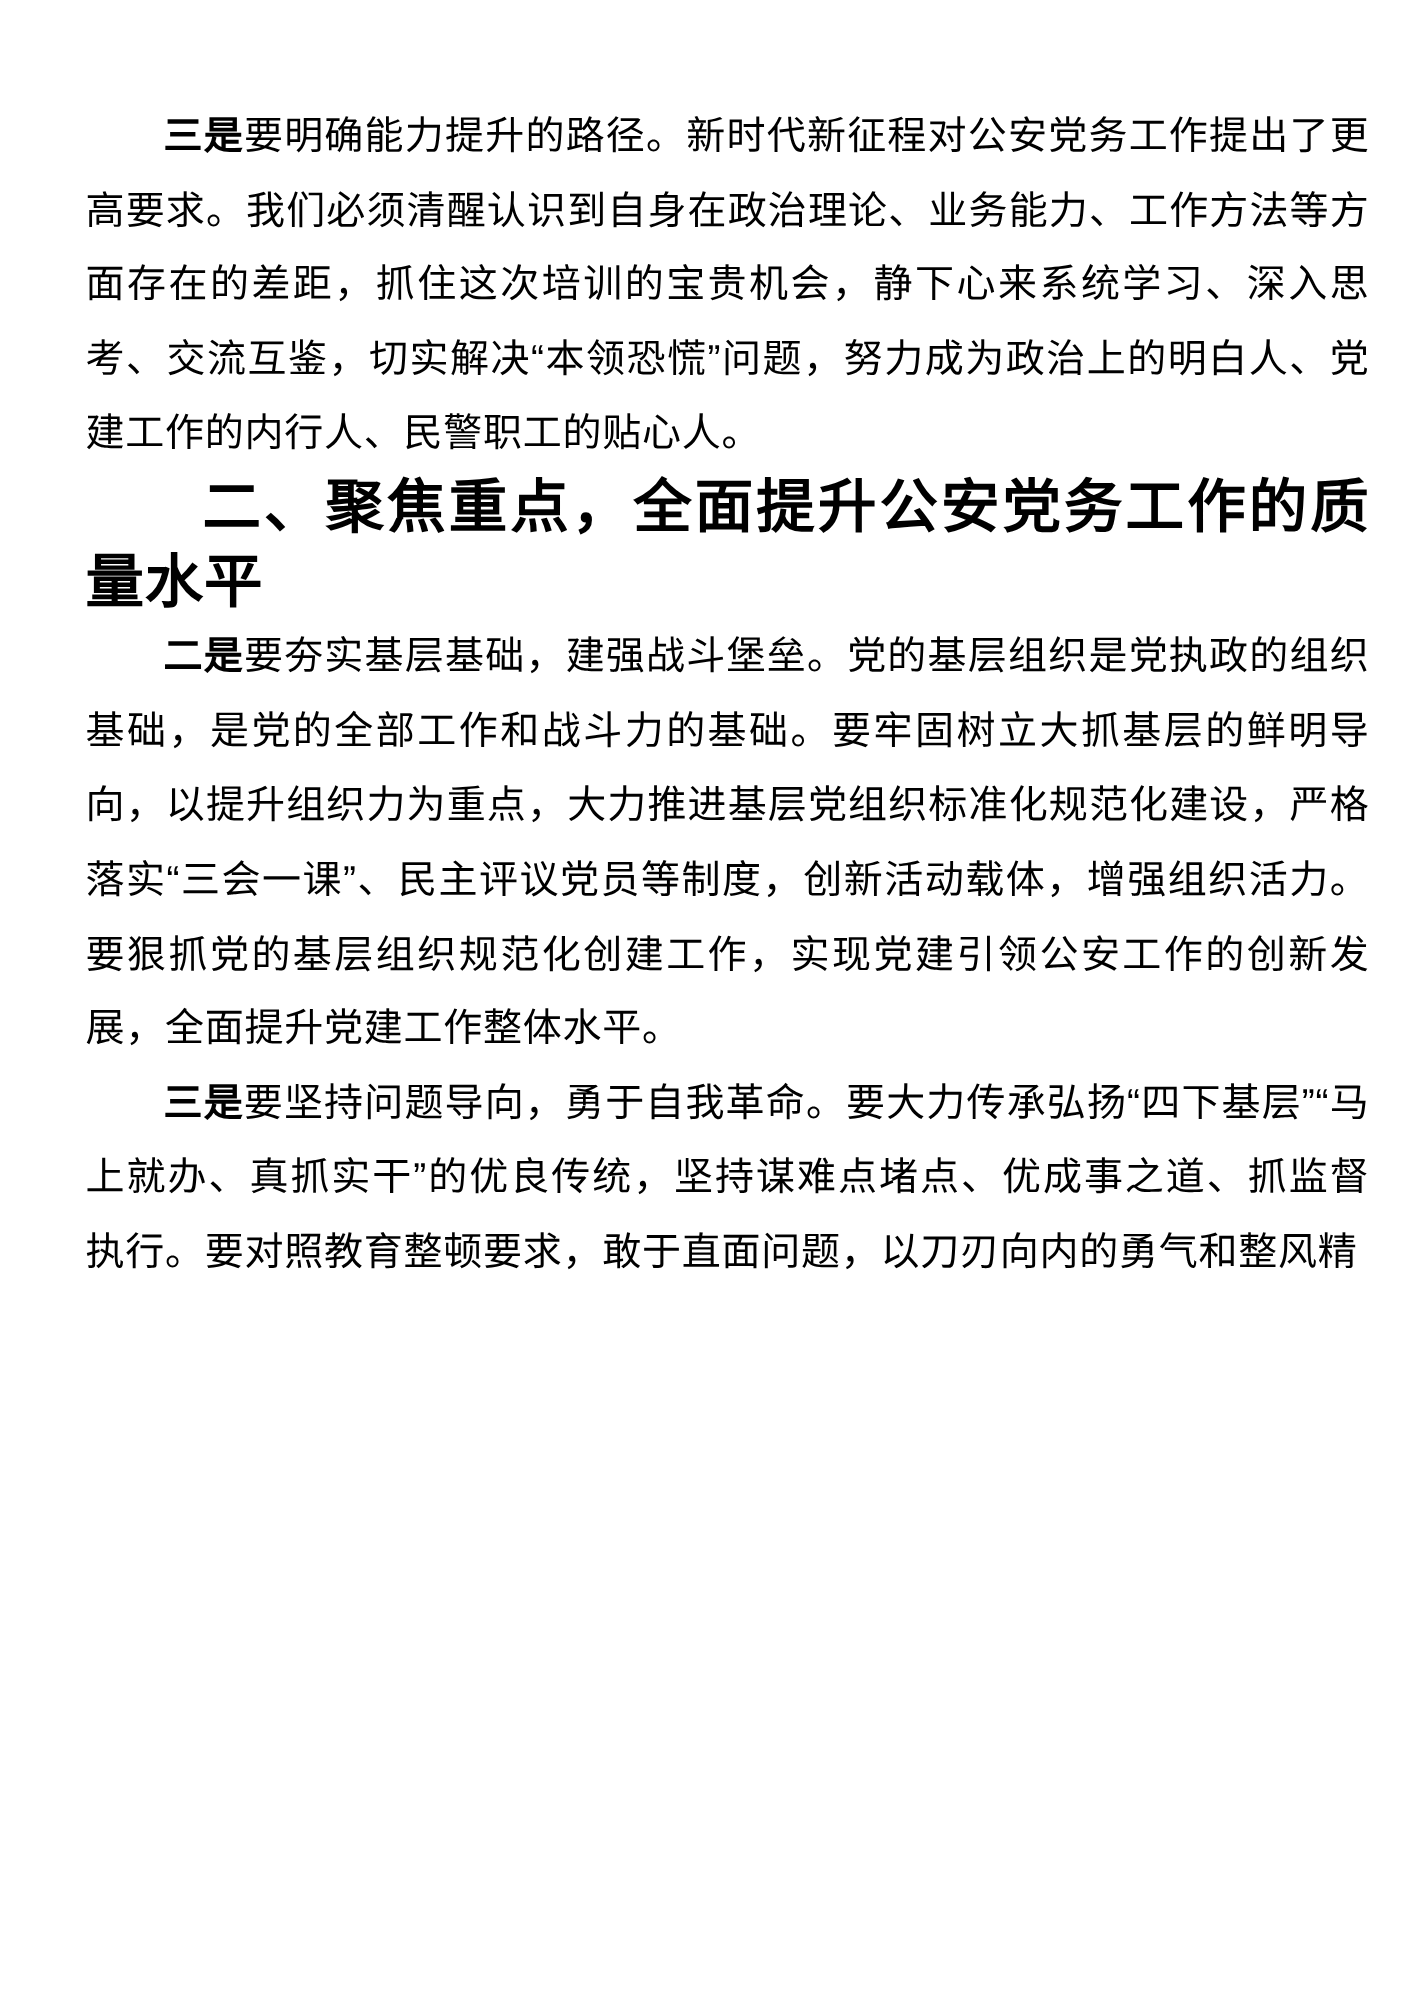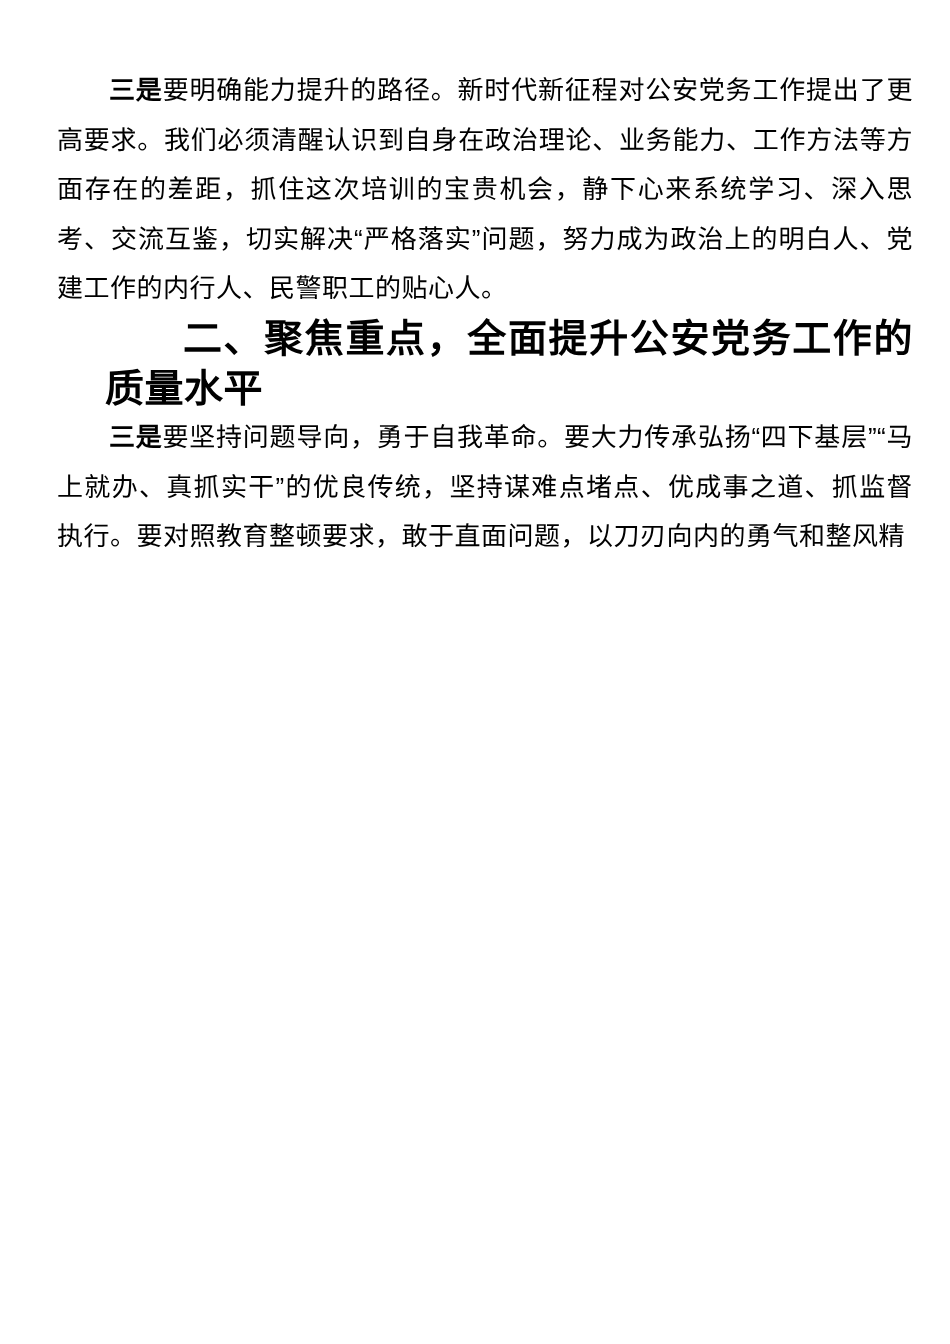--- a/index.html
+++ b/index.html
@@ -29,35 +29,35 @@
   .para, .heading {
     margin: 0;
     padding: 0;
     text-indent: 2em;
     font-weight: normal;
     word-break: break-all;
     overflow-wrap: anywhere;
   }
   .heading {
     font-weight: 700;
-    margin-left: 48px;
   }
   .lead {
     font-weight: 700;
   }
 </style>
 </head>
 <body>
 
 <div class="page">
   <div class="content">
 
-    <p class="para"><strong class="lead">三是</strong><span>要明确能力提升的路径。新时代新征程对公安党务工作提出了更高要求。我们必须清醒认识到自身在政治理论、业务能力、工作方法等方面存在的差距，抓住这次培训的宝贵机会，静下心来系统学习、深入思考、交流互鉴，切实解决“严格落实”问题，努力成为政治上的明白人、党建工作的内行人、民警职工的贴心人。</span></p>
+    <p class="para"><strong class="lead">三是</strong><span>要明确能力提升的路径。新时代新征程对公安党务工作提出了更高要求。我们必须清醒认识到自身在政治理论、业务能力、工作方法等方面存在的差距，抓住这次培训的宝贵机会，静下心来系统学习、深入思考、交流互鉴，切实解决“本领恐慌”问题，努力成为政治上的明白人、党建工作的内行人、民警职工的贴心人。</span></p>
 
     <h2 class="heading">二、聚焦重点，全面提升公安党务工作的质量水平</h2>
 
 
 
+    <p class="para"><strong class="lead">二是</strong><span>要夯实基层基础，建强战斗堡垒。党的基层组织是党执政的组织基础，是党的全部工作和战斗力的基础。要牢固树立大抓基层的鲜明导向，以提升组织力为重点，大力推进基层党组织标准化规范化建设，严格落实“三会一课”、民主评议党员等制度，创新活动载体，增强组织活力。要狠抓党的基层组织规范化创建工作，实现党建引领公安工作的创新发展，全面提升党建工作整体水平。</span></p>
 
     <p class="para"><strong class="lead">三是</strong><span>要坚持问题导向，勇于自我革命。要大力传承弘扬“四下基层”“马上就办、真抓实干”的优良传统，坚持谋难点堵点、优成事之道、抓监督执行。要对照教育整顿要求，敢于直面问题，以刀刃向内的勇气和整风精</span></p>
 
   </div>
 </div>
 
 </body></html>

